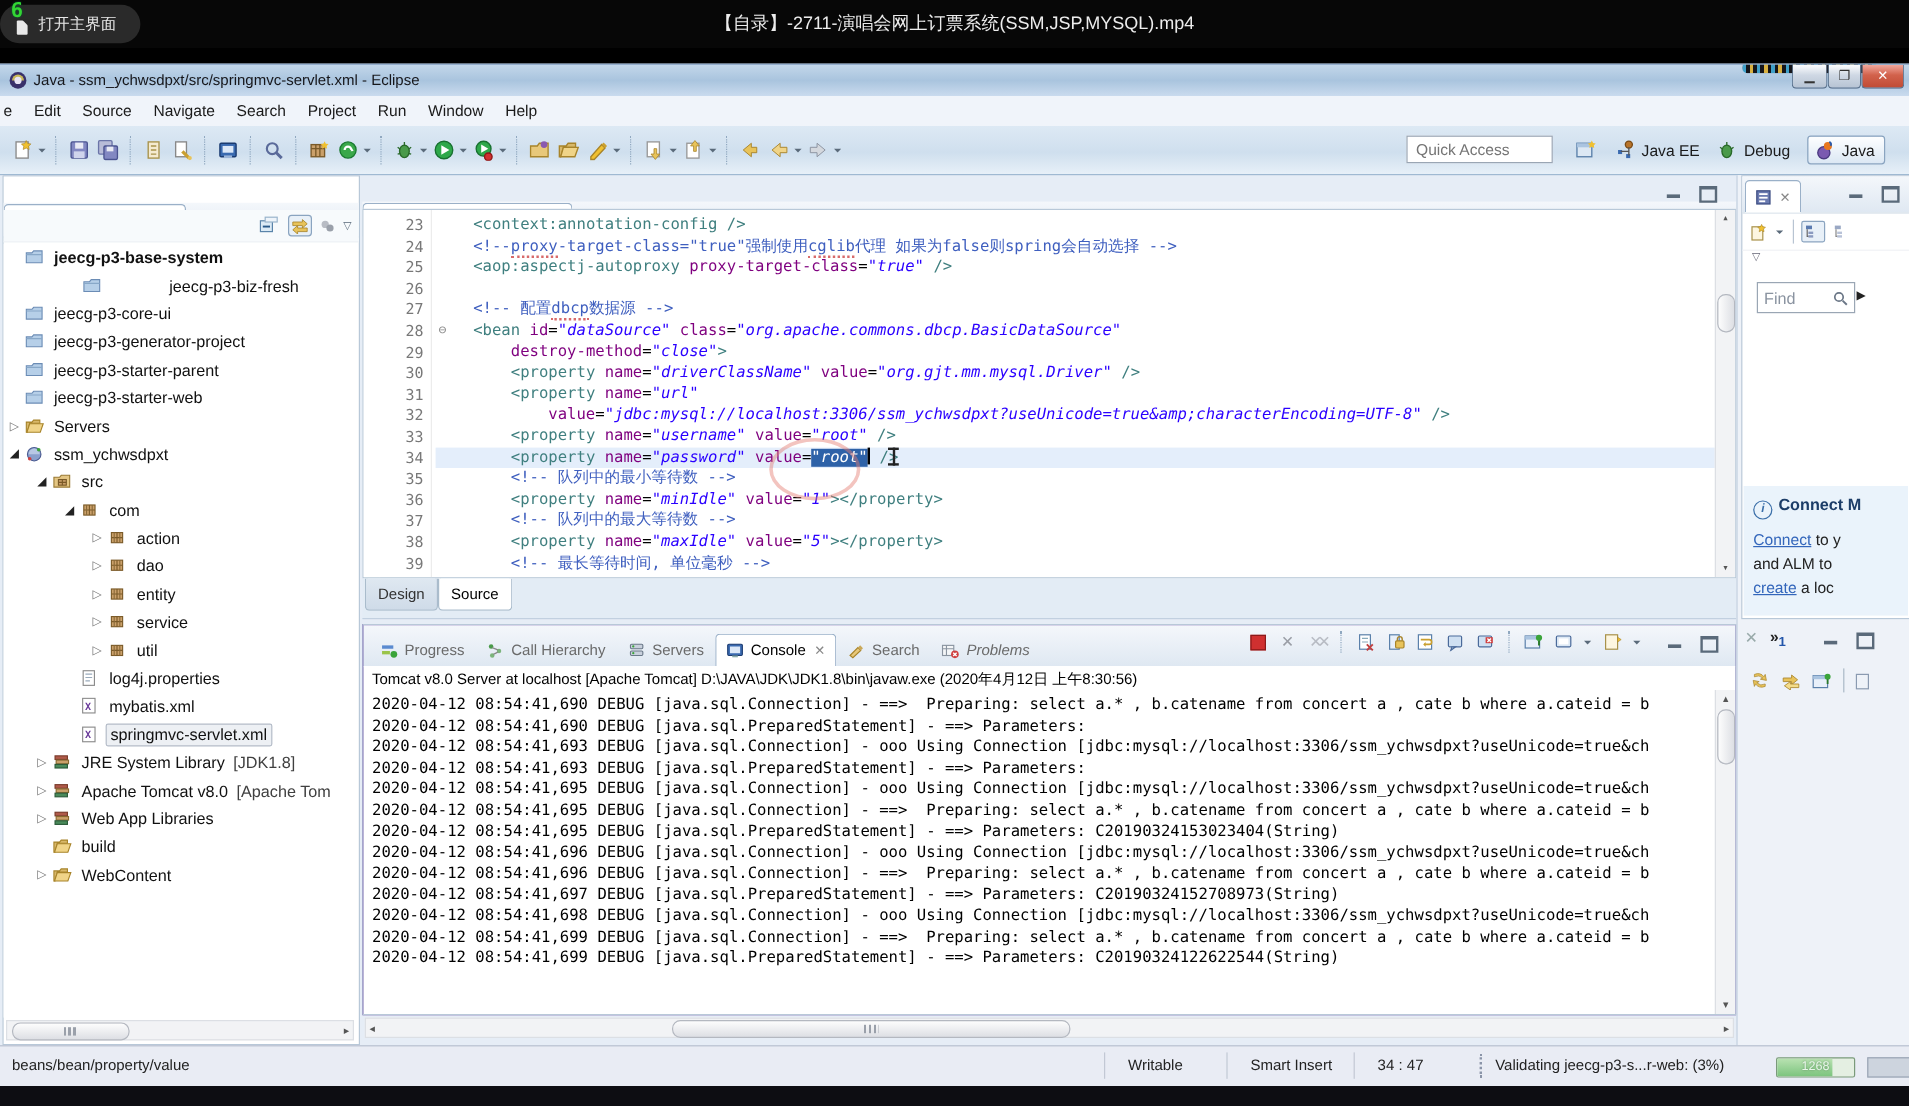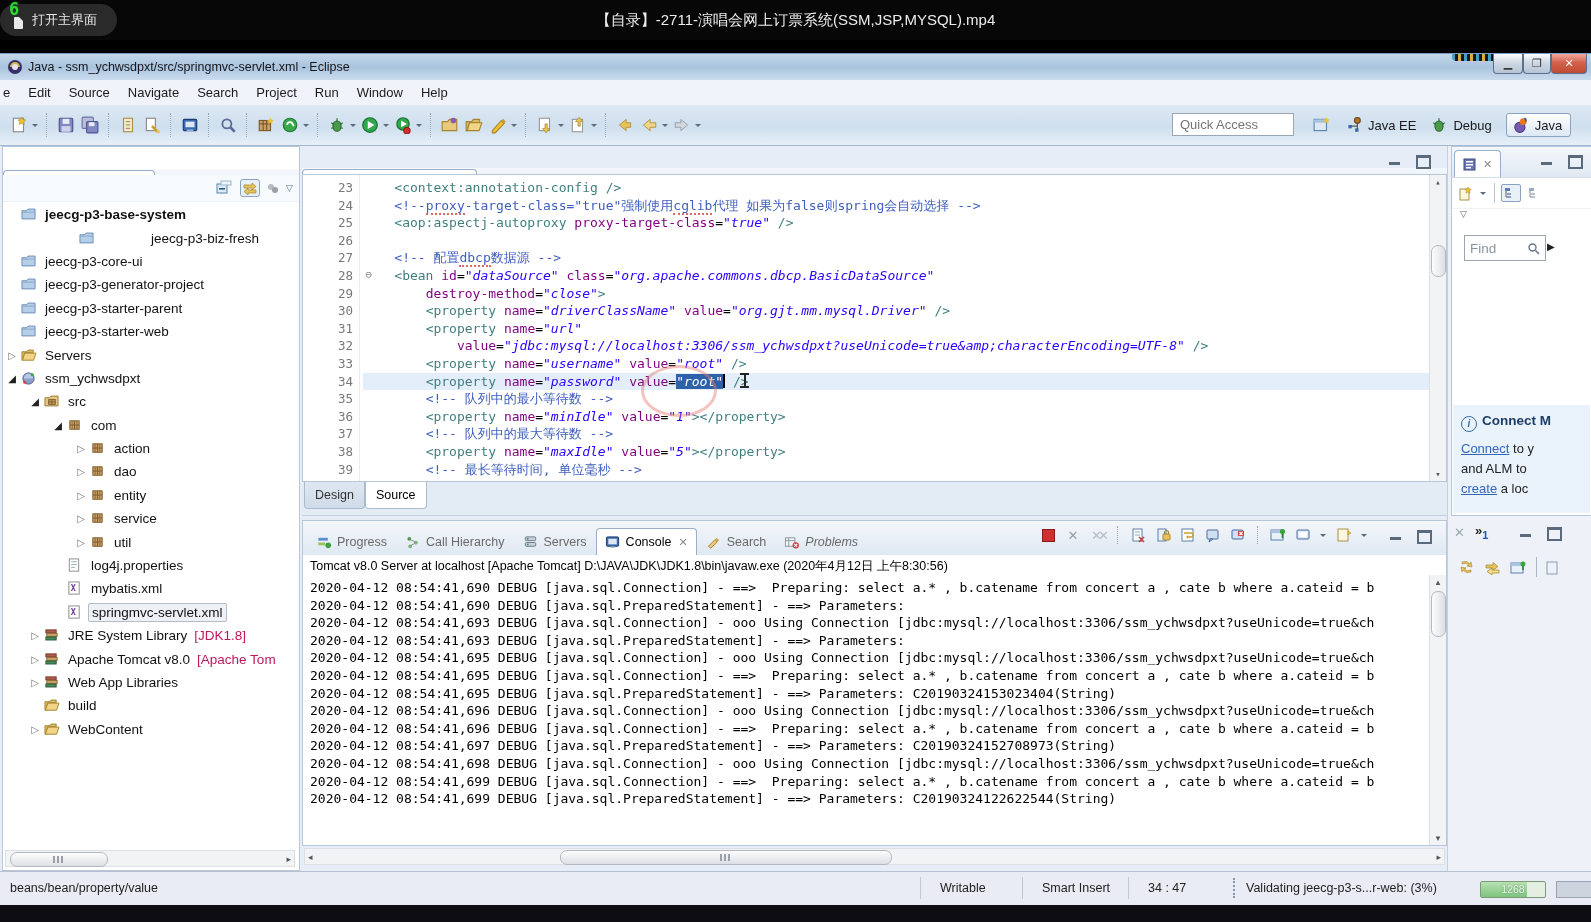--- a/index.html
+++ b/index.html
@@ -63,21 +63,21 @@
   #pkg-panel{position:absolute;left:2px;top:0;width:298px;height:725px;background:#fff;border:1px solid #b8c8d8;box-sizing:border-box;}
   #pkg-toolbar{position:absolute;left:0;top:28px;right:0;height:26px;background:#f7fafc;
      display:flex;justify-content:flex-end;align-items:center;padding-right:6px;gap:6px;border-bottom:1px solid #eef2f6;}
   #pkg-tree{position:absolute;left:0;top:56px;right:2px;bottom:22px;overflow:hidden;background:#fff;}
   .trow{height:23.4px;display:flex;align-items:center;white-space:nowrap;font-size:13.5px;color:#111;}
   .texp{width:14px;text-align:center;color:#777;font-size:10px;flex:none;}
   .texp.open{color:#222;}
   .ticon{width:18px;height:16px;flex:none;margin-right:5px;}
   .tlabel{padding:1px 3px;}
   .tlabel.selected{background:#edf0f4;border:1px solid #b4bcc8;border-radius:2px;}
-  .tdetail{color:#be185d;margin-left:4px;}
+  .tdetail{color:#404040;margin-left:4px;}
   
   .hscroll{position:absolute;height:17px;background:#f2f3f5;border:1px solid #dcdfe4;box-sizing:border-box;}
   .hthumb{position:absolute;top:1px;height:13px;background:linear-gradient(#fdfdfd,#dddfe4);
      border:1px solid #b4b8c0;border-radius:7px;}
   .grip{position:absolute;left:50%;top:3px;width:12px;height:7px;margin-left:-6px;
      background:repeating-linear-gradient(90deg,#9aa0aa 0 2px,transparent 2px 4px);}
   .harrow{position:absolute;top:1px;color:#555;font-size:9px;line-height:14px;}
   
   #editor-col{position:absolute;left:302px;top:0;width:1145px;height:725px;}
   #editor-tabs .vtab{font-size:12.5px;}
@@ -508,21 +508,21 @@
           <div class="trow" style="padding-left: 2px; font-weight: bold;">
             <span class="texp"></span>
             <span class="ticon" style="display: inline-flex; align-items: center; justify-content: center;">
               <svg width="17" height="15" viewBox="0 0 16 16">
                 <path d="M1 4 h5 l1.5-1.8 H15 v10.5 H1z" fill="#b6cfe8" stroke="#6b8cb5"></path>
                 <path d="M1 5.5 h14" stroke="#88a8c8"></path>
               </svg>
             </span>
             <span class="tlabel">jeecg-p3-base-system</span>
           </div>
-          <div class="trow" style="padding-left: 12px; gap: 48px;">
+          <div class="trow" style="padding-left: 2px; gap: 48px;">
             <span class="texp"></span>
             <span class="ticon" style="display: inline-flex; align-items: center; justify-content: center;">
               <svg width="17" height="15" viewBox="0 0 16 16">
                 <path d="M1 4 h5 l1.5-1.8 H15 v10.5 H1z" fill="#b6cfe8" stroke="#6b8cb5"></path>
                 <path d="M1 5.5 h14" stroke="#88a8c8"></path>
               </svg>
             </span>
             <span class="tlabel">jeecg-p3-biz-fresh</span>
           </div>
           <div class="trow" style="padding-left: 2px;">

